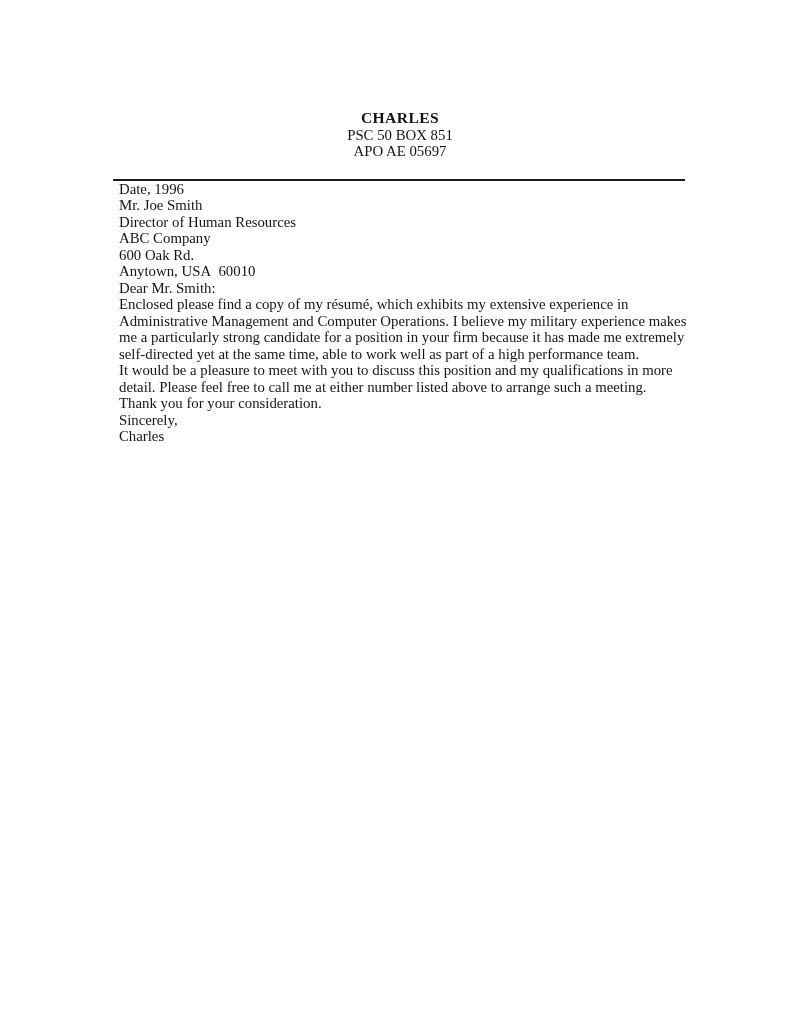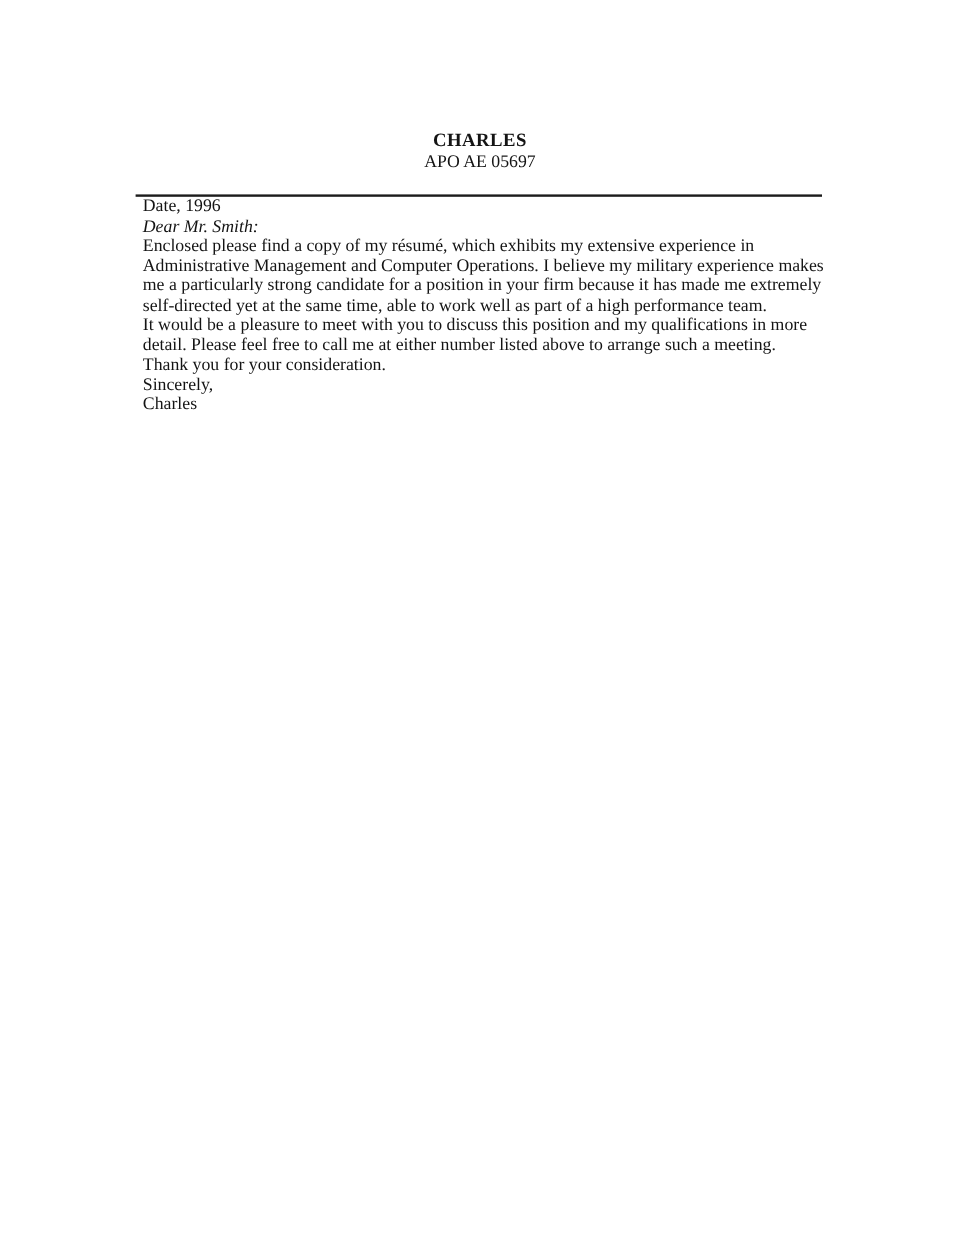--- a/index.html
+++ b/index.html
@@ -29,43 +29,49 @@
     width: 572px;
     height: 2px;
     background: #1c1c1c;
   }
   
   .body-col { padding-left: 119px; padding-right: 100px; }
   .body-col p { margin: 0; }
   .pre { white-space: pre; }
   .date-line   { margin-top: 24px; }
   .recipient   { margin-top: 6px; }
-  .salutation  { margin-top: 17px; font-style: italic; }
+  .salutation  { margin-top: 17px; }
   .para-1      { margin-top: 7px; }
   .para-2      { margin-top: 11px; }
   .para-3      { margin-top: 14px; }
   .thanks      { margin-top: 13px; }
   .closing     { margin-top: 12px; }
   .signature   { margin-top: 43px; }
 </style>
 </head>
 <body>
 
 <div class="page">
 
   <header class="letterhead">
     <div class="lh-name">CHARLES</div>
+    <div class="lh-line">PSC 50 BOX 851</div>
     <div class="lh-line">APO AE 05697</div>
   </header>
 
   <div class="rule"></div>
 
   <main class="body-col">
     <p class="date-line">Date, 1996</p>
 
+    <p class="recipient pre">Mr. Joe Smith
+Director of Human Resources
+ABC Company
+600 Oak Rd.
+Anytown, USA&nbsp; 60010</p>
 
     <p class="salutation">Dear Mr. Smith:</p>
 
     <p class="para-1 pre">Enclosed please find a copy of my résumé, which exhibits my extensive experience in
 Administrative Management and Computer Operations. I believe my military experience makes
 me a particularly strong candidate for a position in your firm because it has made me extremely
 self-directed yet at the same time, able to work well as part of a high performance team.</p>
 
 
     <p class="para-3 pre">It would be a pleasure to meet with you to discuss this position and my qualifications in more

